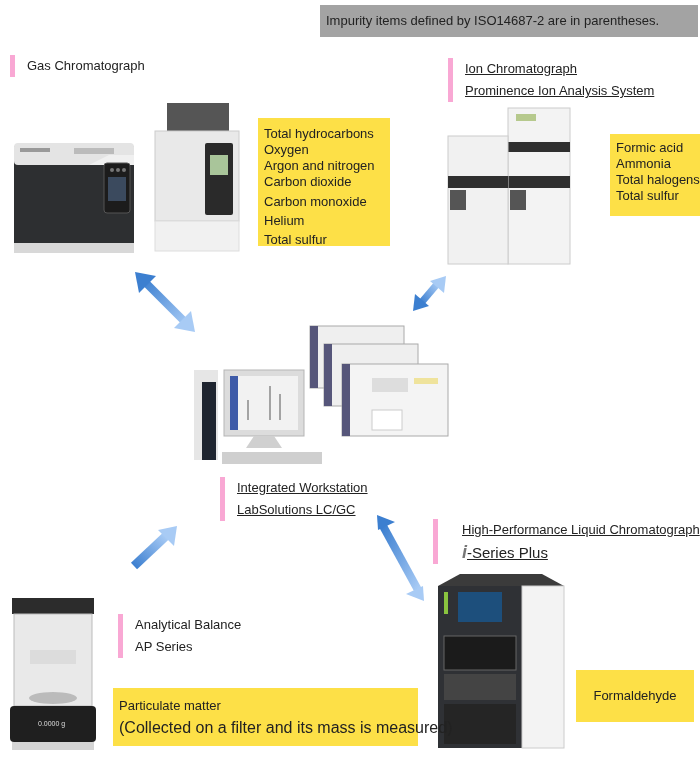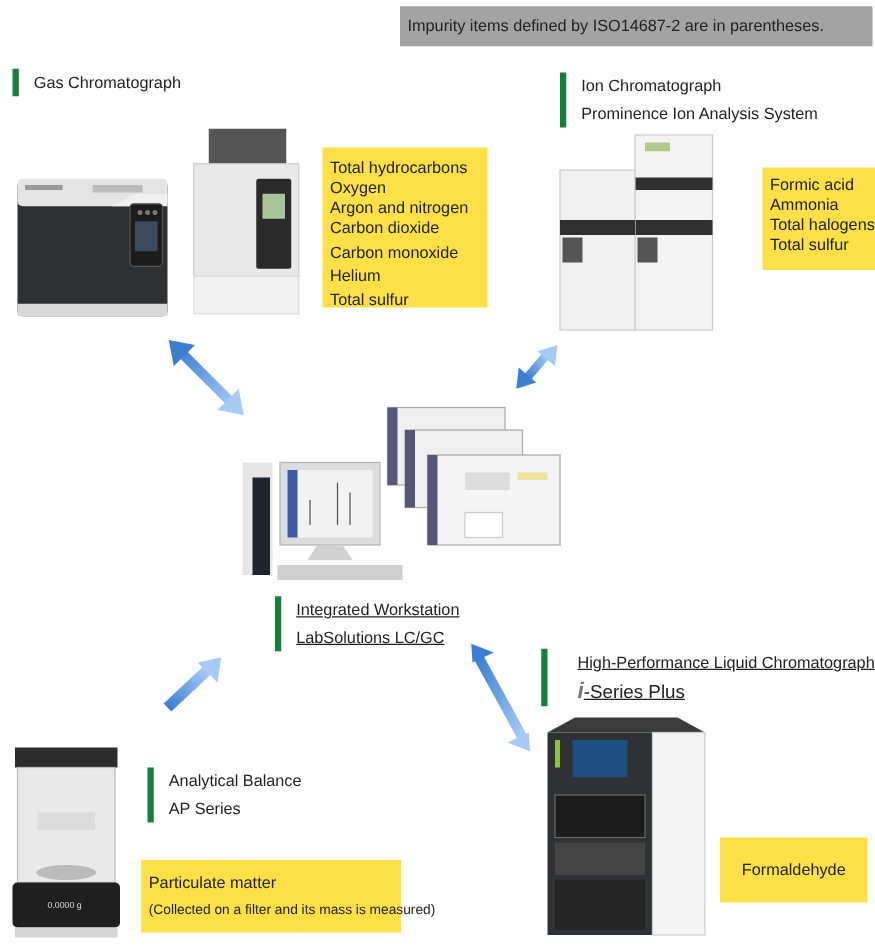--- a/index.html
+++ b/index.html
@@ -1,19 +1,19 @@
 <!DOCTYPE html>
 <html><head>
 <meta charset="utf-8">
 <style>
   html, body { margin:0; padding:0; background:#ffffff; }
   body { width:700px; height:760px; position:relative; overflow:hidden; font-family:"Liberation Sans", sans-serif; color:#222; }
   .abs { position:absolute; }
   .note { left:320px; top:5px; width:378px; height:32px; background:#a3a3a3; font-size:13px; line-height:32px; padding-left:6px; box-sizing:border-box; }
-  .title-block { border-left:5px solid #15803d; padding-left:12px; font-size:13px; line-height:22px; }
+  .title-block { border-left:5px solid #f9a8d4; padding-left:12px; font-size:13px; line-height:22px; }
   .infobox { background:#fde047; font-size:13px; line-height:16px; box-sizing:border-box; }
   .infobox div { white-space:nowrap; }
   svg { position:absolute; overflow:visible; }
 </style>
 </head>
 <body>
 
 <div class="abs note">Impurity items defined by ISO14687-2 are in parentheses.</div>
 
 <div class="abs title-block" style="left:10px; top:55px;">
@@ -44,21 +44,21 @@
 <div class="abs infobox" style="left:258px; top:118px; width:132px; height:128px; padding:8px 0 0 6px;">
   <div>Total hydrocarbons</div>
   <div>Oxygen</div>
   <div>Argon and nitrogen</div>
   <div>Carbon dioxide</div>
   <div style="margin-top:4px;">Carbon monoxide</div>
   <div style="margin-top:3px;">Helium</div>
   <div style="margin-top:3px;">Total sulfur</div>
 </div>
 
-<div class="abs title-block" style="left:448px; top:58px;">
+<div class="abs title-block" style="left:448px; top:58px;text-decoration:underline;">
   <div>Ion Chromatograph</div>
   <div>Prominence Ion Analysis System</div>
 </div>
 
 <svg style="left:448px; top:108px;" width="125" height="158">
   <rect x="60" y="0" width="62" height="156" fill="#f3f3f3" stroke="#ccc"></rect>
   <rect x="68" y="6" width="20" height="7" fill="#b6c98d"></rect>
   <rect x="60" y="34" width="62" height="10" fill="#2f2f2f"></rect>
   <rect x="60" y="68" width="62" height="12" fill="#2f2f2f"></rect>
   <rect x="0" y="28" width="60" height="128" fill="#f1f1f1" stroke="#ccc"></rect>
@@ -174,16 +174,16 @@
   <rect x="2" y="108" width="86" height="36" rx="4" fill="#1f1f1f"></rect>
   <text x="30" y="128" font-size="7" fill="#ddd" font-family="Liberation Sans, sans-serif">0.0000 g</text>
   <rect x="4" y="144" width="82" height="8" fill="#d5d5d5"></rect>
 </svg>
 
 <div class="abs title-block" style="left:118px; top:614px;">
   <div>Analytical Balance</div>
   <div>AP Series</div>
 </div>
 
-<div class="abs infobox" style="left:113px; top:688px; width:208px; height:58px; padding:8px 0 16px 6px;">
+<div class="abs infobox" style="left:113px; top:688px; width:305px; height:58px; padding:8px 0 16px 6px;">
   <div style="font-size:13px; line-height:20px;">Particulate matter</div>
-  <div style="font-size:11px; line-height:20px; margin-top:2px;">(Collected on a filter and its mass is measured)</div>
+  <div style="font-size:16px; line-height:20px; margin-top:2px;">(Collected on a filter and its mass is measured)</div>
 </div>
 
 </body></html>

